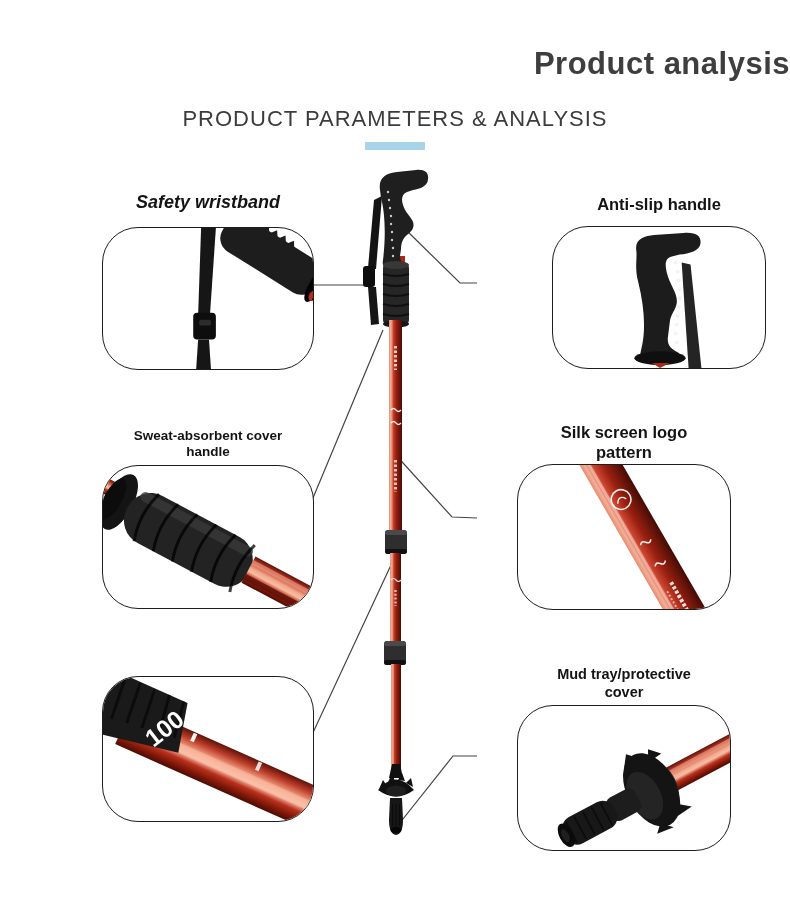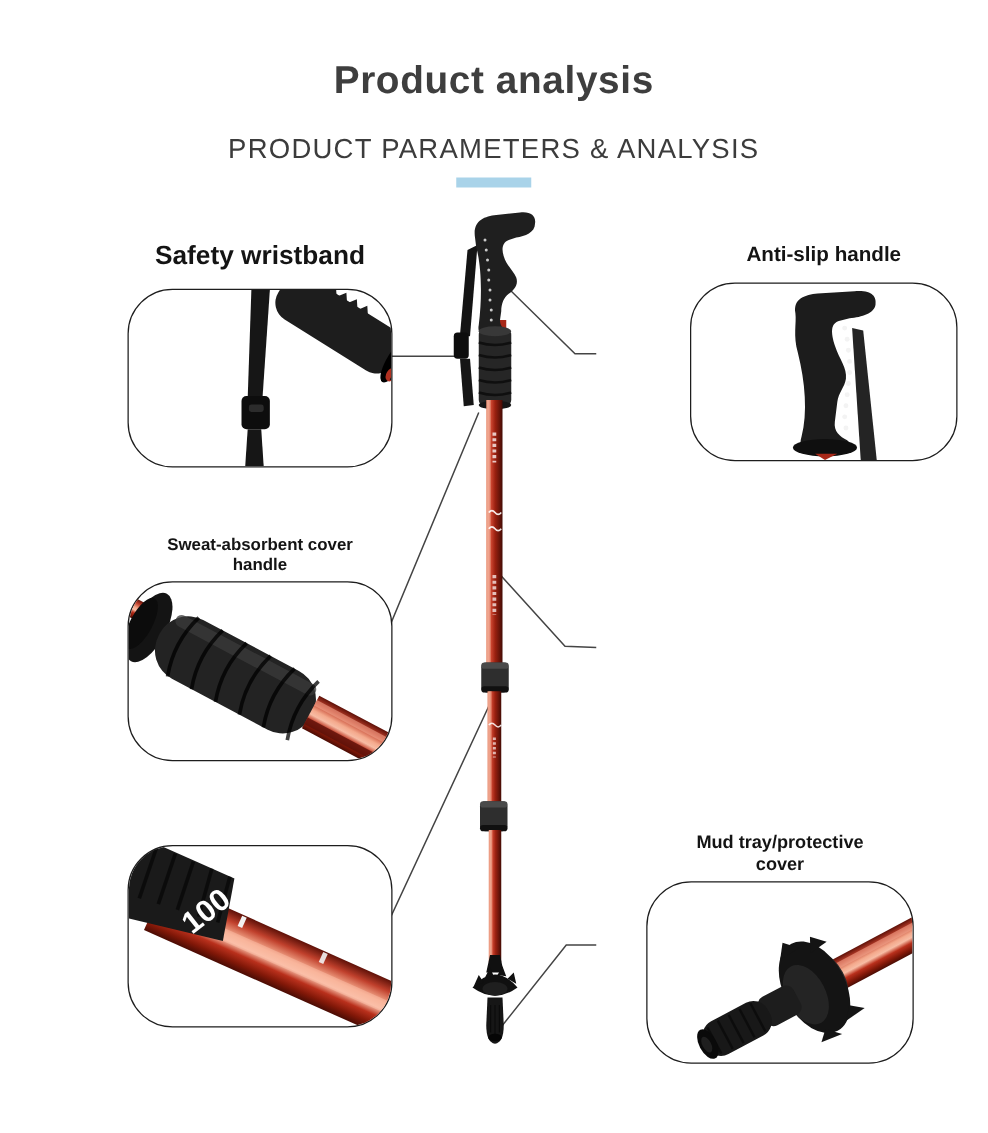--- a/index.html
+++ b/index.html
@@ -1,40 +1,40 @@
 <!DOCTYPE html>
 <html><head>
 <meta charset="utf-8">
 <style>
   html,body{margin:0;padding:0;background:#fff;}
   .canvas{position:relative;width:790px;height:906px;background:#ffffff;
           font-family:"Liberation Sans",sans-serif;overflow:hidden;}
 
   
-  .page-title{position:absolute;top:46px;left:0;width:100%;margin:0;text-align:center;
+  .page-title{position:absolute;top:46px;left:0;width:100%;margin:0;text-align:right;
               font-size:31px;font-weight:700;color:#3e3e3e;letter-spacing:.5px;}
   .page-subtitle{position:absolute;top:106px;left:0;width:100%;text-align:center;
               font-size:22px;font-weight:400;color:#3c3c3c;letter-spacing:1px;}
   .accent-bar{position:absolute;top:142px;left:365px;width:60px;height:8px;background:#a9d3e9;}
 
   
   .connectors{position:absolute;left:0;top:0;width:790px;height:906px;pointer-events:none;}
   .pole-wrap{position:absolute;left:345px;top:160px;width:100px;height:690px;}
   .pole-wrap svg{display:block;width:100%;height:100%;}
 
   
   .callout{position:absolute;width:212px;}
   .callout.right{width:214px;}
   .clabel{width:100%;text-align:center;font-weight:700;color:#141414;
           white-space:pre-line;line-height:1.22;margin:0;}
   .bubble{box-sizing:border-box;width:100%;border:1.4px solid #1d1d1d;border-radius:36px;
           overflow:hidden;background:#fff;}
   .bubble svg{display:block;width:100%;height:100%;}
 
-  .c1{left:62px;top:176px;}  .c1 .clabel{font-size:21px;}   .c1 .bubble{height:143px;margin-top:13px;}
+  .c1{left:62px;top:176px;}  .c1 .clabel{font-size:18px;font-style:italic;}   .c1 .bubble{height:143px;margin-top:13px;}
   .c2{left:477px;top:178px;padding-left:35px;} .c2 .clabel{font-size:16.5px;} .c2 .bubble{height:143px;margin-top:12px;}
   .c3{left:62px;top:412px;}  .c3 .clabel{font-size:13.5px;} .c3 .bubble{height:144px;margin-top:4px;}
   .c4{left:477px;top:406px;} .c4 .clabel{font-size:16.5px;} .c4 .bubble{height:146px;margin-top:2px;}
   .c5{left:62px;top:646px;}  .c5 .clabel{font-size:21px;}   .c5 .bubble{height:146px;margin-top:14px;}
   .c6{left:477px;top:645px;margin-top:21px;} .c6 .clabel{font-size:14.5px;} .c6 .bubble{height:146px;margin-top:4px;}
 </style>
 </head>
 <body>
 
 <div class="canvas">
@@ -238,20 +238,38 @@
               <path d="M140,-4 Q131,23 140,50"></path>
           </g>
           <rect x="146" y="6" width="74" height="30" fill="url(#redV)"></rect>
           <rect x="146" y="10" width="74" height="5" fill="#f0a48c" opacity="0.6"></rect>
           <rect x="146" y="26" width="74" height="6" fill="#5a120a" opacity="0.8"></rect>
         </g>
       </svg>
     </div>
   </figure>
 
+  <figure class="callout c4 right">
+    <figcaption class="clabel">Silk screen logo
+pattern</figcaption>
+    <div class="bubble">
+      <svg viewBox="0 0 214 146">
+        <g transform="translate(78,-10) rotate(-30)">
+          <rect x="-19" y="0" width="38" height="230" fill="url(#redH)"></rect>
+          <rect x="-12" y="0" width="3" height="230" fill="#ffd9c8" opacity="0.55"></rect>
+          <circle cx="0" cy="52" r="10" stroke="#fff" stroke-width="1.6" fill="none" opacity="0.92"></circle>
+          <path d="M-5,54 q5,-8 10,0" stroke="#fff" stroke-width="1.4" fill="none" opacity="0.92"></path>
+          <path d="M-6,102 q3,-4 6,0 q3,4 6,0" stroke="#fff" stroke-width="1.6" fill="none" opacity="0.92"></path>
+          <path d="M-4,128 q3,-4 6,0 q3,4 6,0" stroke="#fff" stroke-width="1.6" fill="none" opacity="0.92"></path>
+          <line x1="2" y1="150" x2="2" y2="196" stroke="#fff" stroke-width="4" stroke-dasharray="3,2" opacity="0.85"></line>
+          <line x1="-6" y1="156" x2="-6" y2="190" stroke="#fff" stroke-width="2" stroke-dasharray="2,2" opacity="0.6"></line>
+        </g>
+      </svg>
+    </div>
+  </figure>
 
   <figure class="callout c5">
     <div class="bubble">
       <svg viewBox="0 0 212 146">
         <g transform="translate(30,52) rotate(24)">
           <rect x="-10" y="-22" width="250" height="44" fill="url(#redV)"></rect>
           <rect x="-10" y="-6" width="250" height="10" fill="#ffc4ae" opacity="0.45"></rect>
           <rect x="58" y="-21" width="4" height="9" fill="#f2f2f2"></rect>
           <rect x="130" y="-21" width="4" height="9" fill="#f2f2f2" opacity="0.9"></rect>
           <polygon points="-45,-46 40,-46 52,4 -45,22" fill="#1a1a1a"></polygon>

